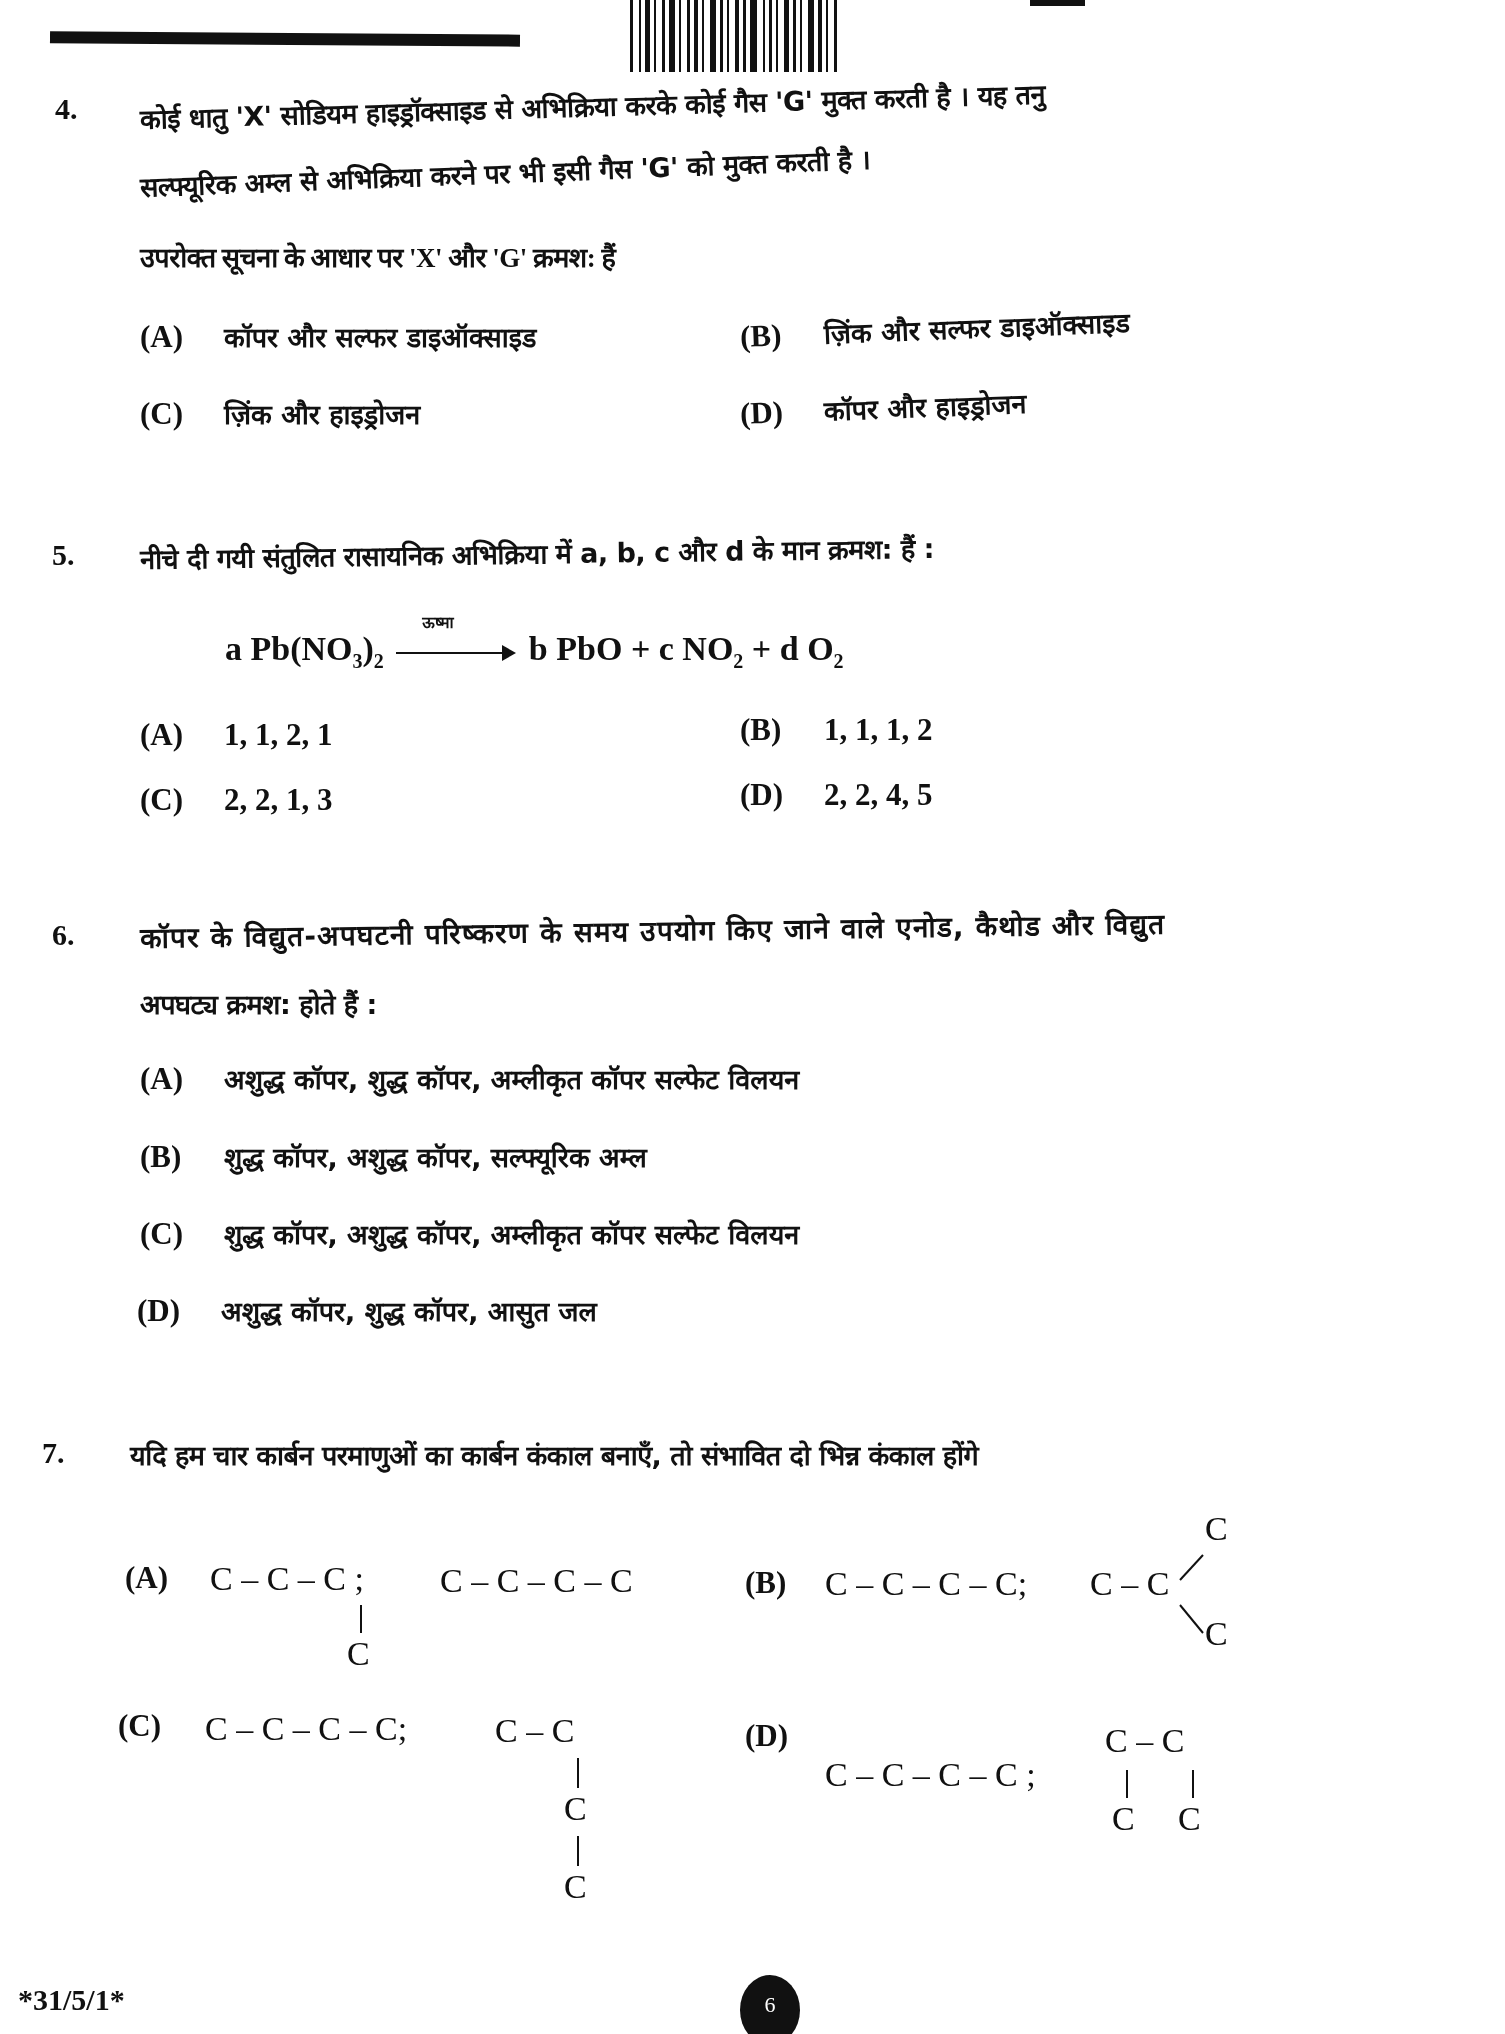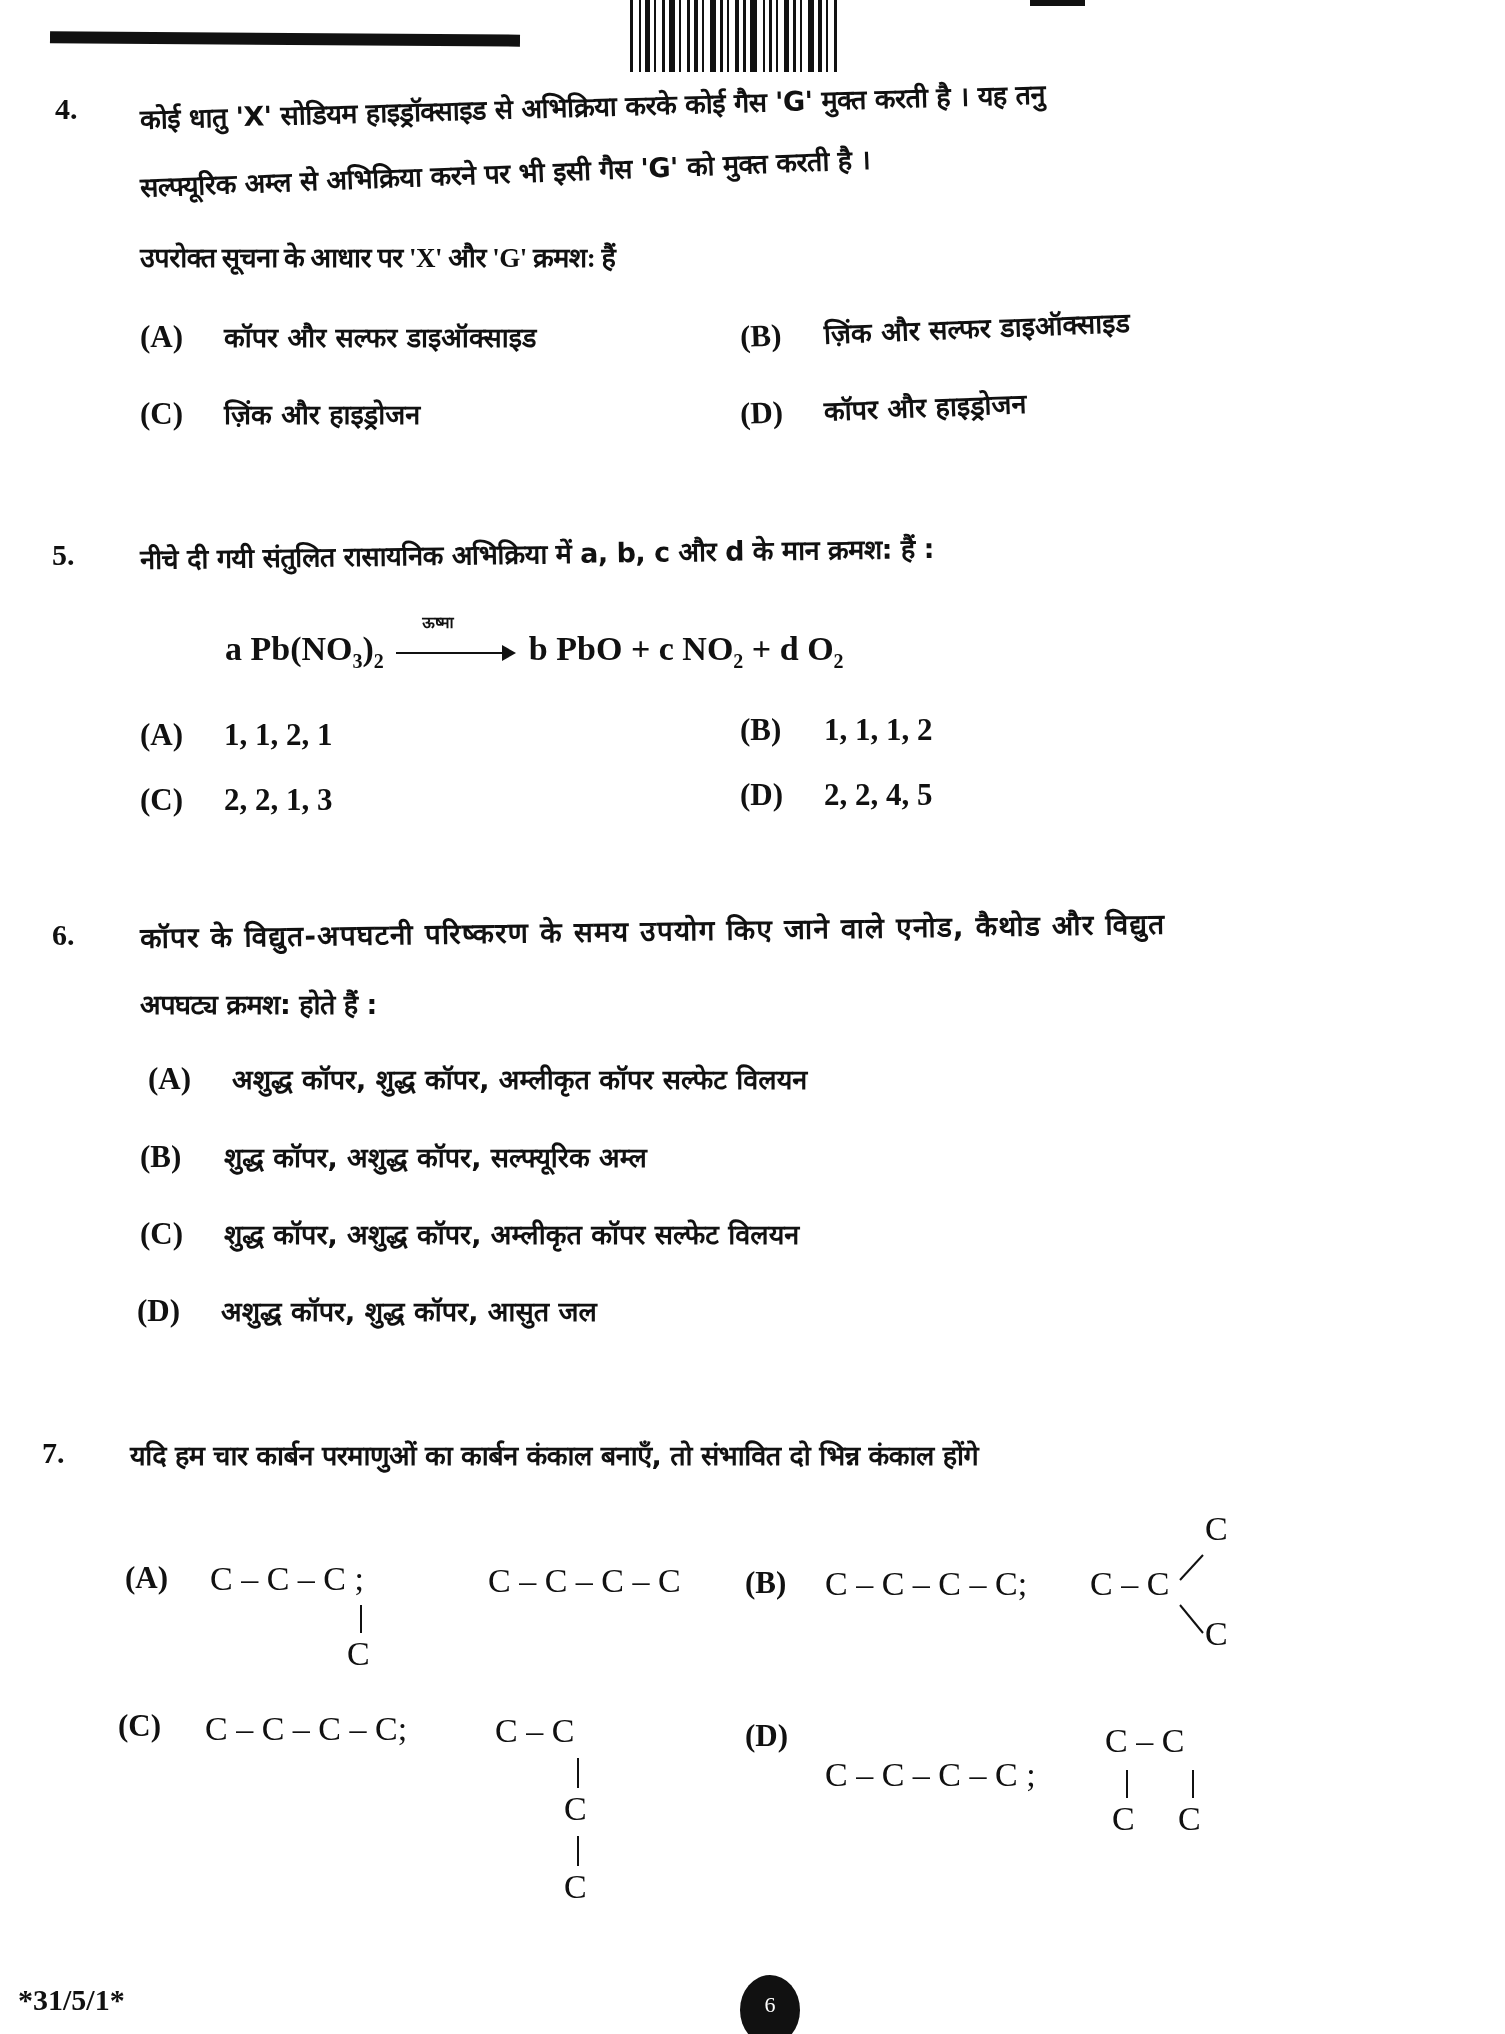--- a/index.html
+++ b/index.html
@@ -128,21 +128,21 @@
   <div class="abs opttext-serif" style="left:740px; top:777px;">
     <span class="optlabel">(D)</span><span>2, 2, 4, 5</span>
   </div>
 </div>
 
 <div>
   <div class="abs qnum" style="left:52px; top:918px;">6.</div>
   <div class="abs qtext skew3" style="left:140px; top:918px; font-size:28px; letter-spacing:1.2px;">कॉपर के विद्युत-अपघटनी परिष्करण के समय उपयोग किए जाने वाले एनोड, कैथोड और विद्युत</div>
   <div class="abs qtext" style="left:140px; top:985px;">अपघट्य क्रमश: होते हैं :</div>
 
-  <div class="abs opt" style="left:140px; top:1060px;margin-left:8px;">
+  <div class="abs opt" style="left:140px; top:1060px;">
     <span class="optlabel">(A)</span><span>अशुद्ध कॉपर, शुद्ध कॉपर, अम्लीकृत कॉपर सल्फेट विलयन</span>
   </div>
   <div class="abs opt" style="left:140px; top:1138px;">
     <span class="optlabel">(B)</span><span>शुद्ध कॉपर, अशुद्ध कॉपर, सल्फ्यूरिक अम्ल</span>
   </div>
   <div class="abs opt" style="left:140px; top:1215px;">
     <span class="optlabel">(C)</span><span>शुद्ध कॉपर, अशुद्ध कॉपर, अम्लीकृत कॉपर सल्फेट विलयन</span>
   </div>
   <div class="abs opt" style="left:137px; top:1292px;">
     <span class="optlabel">(D)</span><span>अशुद्ध कॉपर, शुद्ध कॉपर, आसुत जल</span>
@@ -151,21 +151,21 @@
 
 <div>
   <div class="abs qnum" style="left:42px; top:1436px;">7.</div>
   <div class="abs qtext" style="left:130px; top:1436px;">यदि हम चार कार्बन परमाणुओं का कार्बन कंकाल बनाएँ, तो संभावित दो भिन्न कंकाल होंगे</div>
 
   <div>
     <div class="abs opttext-serif" style="left:125px; top:1560px;">(A)</div>
     <div class="abs chem" style="left:210px; top:1560px;">C – C – C ;</div>
     <div class="abs bondv" style="left:360px; top:1605px; height:28px;"></div>
     <div class="abs chem" style="left:347px; top:1635px;">C</div>
-    <div class="abs chem" style="left:440px; top:1562px;margin-left:48px;">C – C – C – C</div>
+    <div class="abs chem" style="left:440px; top:1562px;">C – C – C – C</div>
   </div>
 
   <div>
     <div class="abs opttext-serif" style="left:745px; top:1565px;">(B)</div>
     <div class="abs chem" style="left:825px; top:1565px;">C – C – C – C;</div>
     <div class="abs chem" style="left:1090px; top:1565px;">C – C</div>
     <svg class="abs" style="left:1175px; top:1545px;" width="40" height="100">
       <line x1="5" y1="35" x2="28" y2="10" stroke="#111" stroke-width="2"></line>
       <line x1="5" y1="60" x2="28" y2="88" stroke="#111" stroke-width="2"></line>
     </svg>

